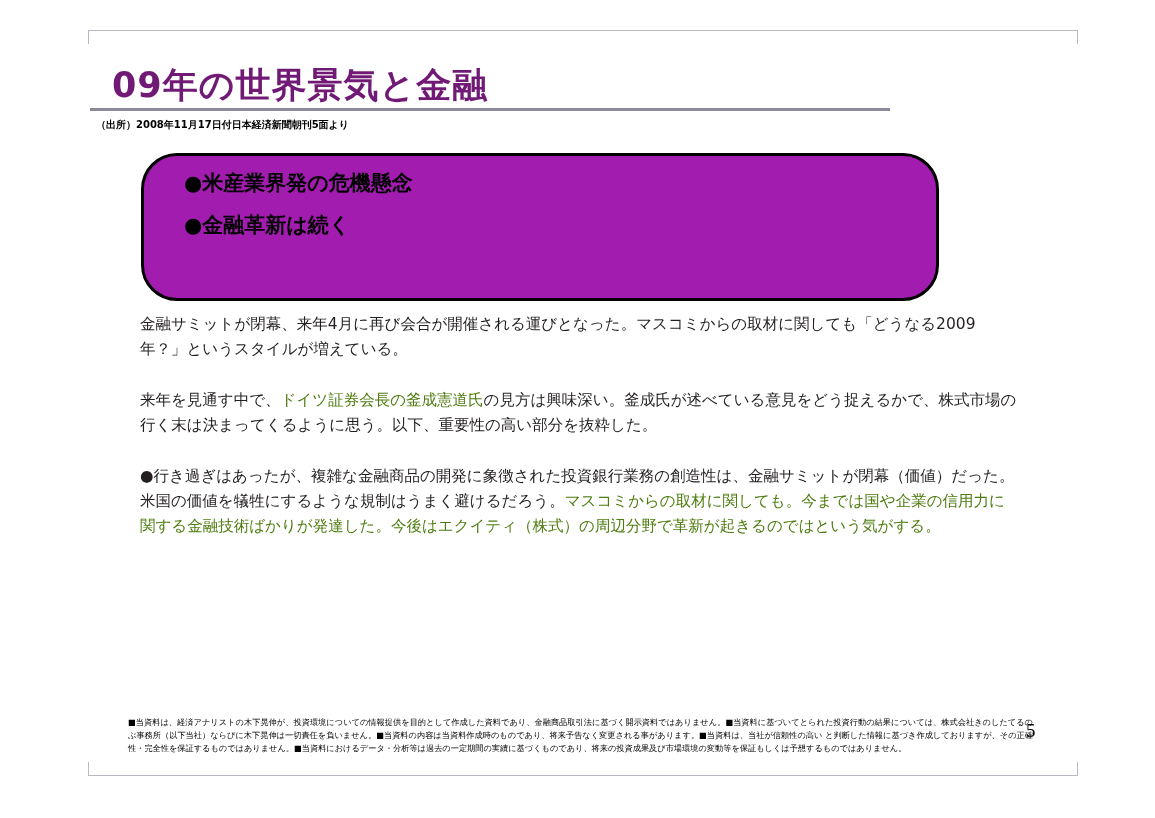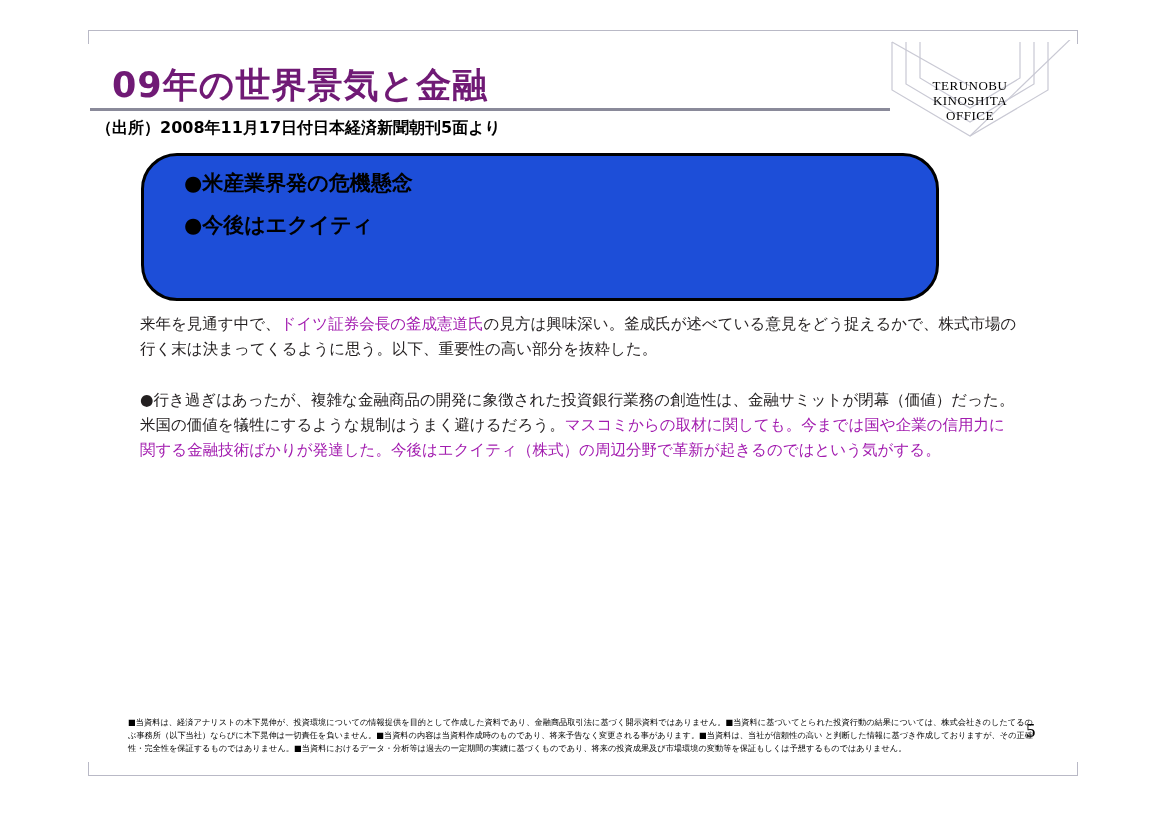--- a/index.html
+++ b/index.html
@@ -74,21 +74,21 @@
     left: 90px;
     top: 108px;
     width: 800px;
     height: 3px;
     background: #8a8a9a;
   }
   .source-line {
     position: absolute;
     left: 96px;
     top: 118px;
-    font-size: 16px;
+    font-size: 10px;
     font-weight: bold;
     color: #000000;
     font-family: "DejaVu Sans", "Liberation Sans", sans-serif;
   }
   
   .logo-wrap {
     position: absolute;
     left: 880px;
     top: 40px;
     width: 200px;
@@ -109,21 +109,21 @@
   
   .callout {
     position: absolute;
     left: 141px;
     top: 153px;
     width: 798px;
     height: 148px;
     border: 3px solid #000000;
     border-radius: 36px;
     box-sizing: border-box;
-    background: #1d4ed8;
+    background: #a21caf;
   }
   .callout-list {
     position: absolute;
     left: 40px;
     top: 14px;
     right: 10px;
   }
   .callout-item {
     font-family: "DejaVu Sans", "Liberation Sans", sans-serif;
     font-size: 21px;
@@ -141,21 +141,21 @@
     width: 880px;
     font-family: "DejaVu Sans", "Liberation Sans", sans-serif;
     font-size: 15.5px;
     line-height: 25px;
     color: #231f20;
   }
   .para {
     margin: 0 0 26px 0;
   }
   .red {
-    color: #a21caf;
+    color: #4d7c0f;
   }
   
   .footer {
     position: absolute;
     left: 128px;
     top: 716px;
     width: 905px;
     font-family: "DejaVu Sans", "Liberation Sans", sans-serif;
     font-size: 8.2px;
     line-height: 13px;
@@ -180,44 +180,31 @@
   <div class="frame-line frame-bottom"></div>
   <div class="frame-line frame-corner-tl"></div>
   <div class="frame-line frame-corner-tr"></div>
   <div class="frame-line frame-corner-bl"></div>
   <div class="frame-line frame-corner-br"></div>
 
   <div class="slide-title">09年の世界景気と金融</div>
   <div class="title-rule"></div>
   <div class="source-line">（出所）2008年11月17日付日本経済新聞朝刊5面より</div>
 
-  <div class="logo-wrap">
-    <svg width="200" height="100" viewBox="0 0 200 100">
-      <polyline points="12,2 12,50 90,96 168,50 168,2" fill="none" stroke="#c9c9d4" stroke-width="1.2"></polyline>
-      <polyline points="26,2 26,44 90,82 154,44 154,2" fill="none" stroke="#c9c9d4" stroke-width="1.2"></polyline>
-      <polyline points="40,2 40,38 90,68 140,38 140,2" fill="none" stroke="#c9c9d4" stroke-width="1.2"></polyline>
-      <line x1="90" y1="96" x2="200" y2="-10" stroke="#c9c9d4" stroke-width="1.2"></line>
-      <line x1="12" y1="2" x2="90" y2="46" stroke="#c9c9d4" stroke-width="1.2"></line>
-    </svg>
-    <div class="logo-text">
-      <div>TERUNOBU</div>
-      <div>KINOSHITA</div>
-      <div>OFFICE</div>
-    </div>
-  </div>
 
   <div class="callout">
     <div class="callout-list">
       <p class="callout-item">●米産業界発の危機懸念</p>
-      <p class="callout-item">●今後はエクイティ</p>
+      <p class="callout-item">●金融革新は続く</p>
     </div>
   </div>
 
   <div class="body-area">
 
+    <p class="para">金融サミットが閉幕、来年4月に再び会合が開催される運びとなった。マスコミからの取材に関しても「どうなる2009年？」というスタイルが増えている。</p>
 
     <p class="para">
       <span>来年を見通す中で、</span><span class="red">ドイツ証券会長の釜成憲道氏</span><span>の見方は興味深い。釜成氏が述べている意見をどう捉えるかで、株式市場の行く末は決まってくるように思う。以下、重要性の高い部分を抜粋した。</span>
     </p>
 
 
     <p class="para">
       <span>●行き過ぎはあったが、複雑な金融商品の開発に象徴された投資銀行業務の創造性は、金融サミットが閉幕（価値）だった。米国の価値を犠牲にするような規制はうまく避けるだろう。</span><span class="red">マスコミからの取材に関しても。今までは国や企業の信用力に関する金融技術ばかりが発達した。今後はエクイティ（株式）の周辺分野で革新が起きるのではという気がする。</span>
     </p>
 

